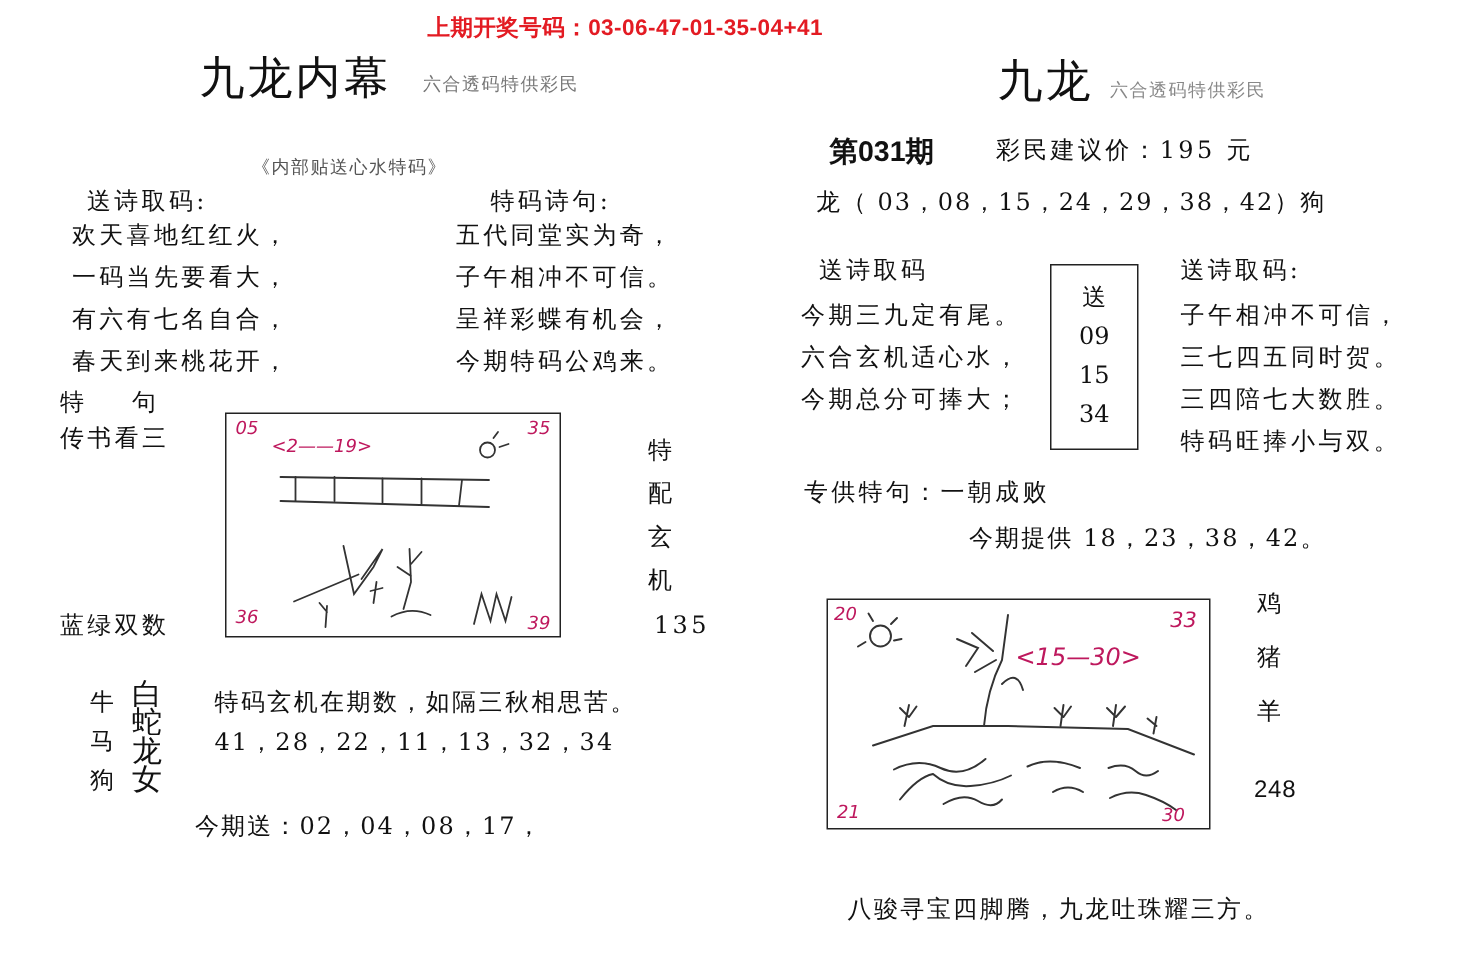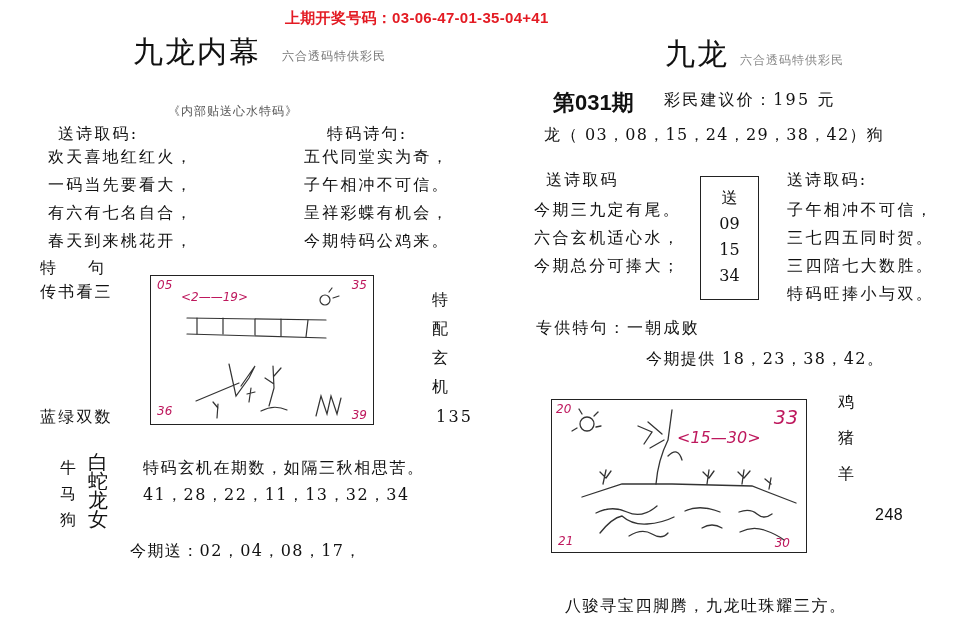--- a/index.html
+++ b/index.html
@@ -5,21 +5,21 @@
     html, body { margin: 0; padding: 0; background: #ffffff; }
     body { width: 974px; height: 644px; position: relative; overflow: hidden;
            font-family: "DejaVu Serif", "Liberation Serif", serif; color: #111; }
     .abs { position: absolute; white-space: nowrap; }
     .header-banner { left: 285px; top: 9px; font-family: "Liberation Sans", "DejaVu Sans", sans-serif;
                      font-size: 15px; font-weight: bold; color: #e31b23; letter-spacing: 0.3px; }
     .title-big { font-family: "DejaVu Serif", serif; font-size: 30px; letter-spacing: 2px; color: #111; }
     .subtitle-small { font-size: 12px; color: #777; letter-spacing: 1px; }
     .t15 { font-size: 16px; letter-spacing: 2.2px; }
     .t16 { font-size: 16px; letter-spacing: 2.4px; }
-    .issue { font-family: "Liberation Sans", "DejaVu Sans", sans-serif; font-weight: bold; font-size: 22px; }
+    .issue { font-family: "Liberation Sans", "DejaVu Sans", sans-serif; font-weight: bold; font-size: 19px; }
     .poem-line { height: 28px; line-height: 28px; }
     .box { position: absolute; border: 1.5px solid #222; background: #fff; }
     .vert { display: flex; flex-direction: column; align-items: center; }
     .vert span { display: block; }
     .sketch-label { position: absolute; font-family: "DejaVu Sans", sans-serif; font-size: 12px; font-style: italic; color: #be185d; }
     svg { position: absolute; left: 0; top: 0; }
   </style>
 </head>
 <body>
 
@@ -158,26 +158,26 @@
       <path d="M44 113 Q60 105 75 112 T105 106"></path>
       <path d="M48 133 Q60 118 70 116 Q80 125 95 124 T122 117"></path>
       <path d="M77 136 Q90 128 100 134 T116 133"></path>
       <path d="M133 111 Q148 104 168 112"></path>
       <path d="M150 128 Q160 122 170 128"></path>
       <path d="M187 112 Q198 108 205 114 T220 114"></path>
       <path d="M188 132 Q200 126 212 130 T232 140"></path>
     </g>
   </svg>
   <div class="sketch-label" style="left:4px; top:2px;">20</div>
-  <div class="sketch-label" style="right:8px; top:6px; font-size:19px;">33</div>
+  <div class="sketch-label" style="right:8px; top:6px; font-size:14px;">33</div>
   <div class="sketch-label" style="left:6px; bottom:4px;">21</div>
   <div class="sketch-label" style="right:16px; bottom:2px;">30</div>
   <div class="sketch-label" style="left:125px; top:28px; font-size:16px;">&lt;15—30&gt;</div>
 </div>
 
 <div class="abs vert t15" style="left:838px; top:384px; line-height:36px;">
   <span>鸡</span>
   <span>猪</span>
   <span>羊</span>
 </div>
-<div class="abs t15" style="left:836px; top:506px; font-family:'Liberation Sans',sans-serif; letter-spacing:0.5px;margin-left:39px;">248</div>
+<div class="abs t15" style="left:836px; top:518px; font-family:'Liberation Sans',sans-serif; letter-spacing:0.5px;">248</div>
 
 <div class="abs t15" style="left:565px; top:596px; letter-spacing:1.6px;">八骏寻宝四脚腾，九龙吐珠耀三方。</div>
 
 </body></html>

